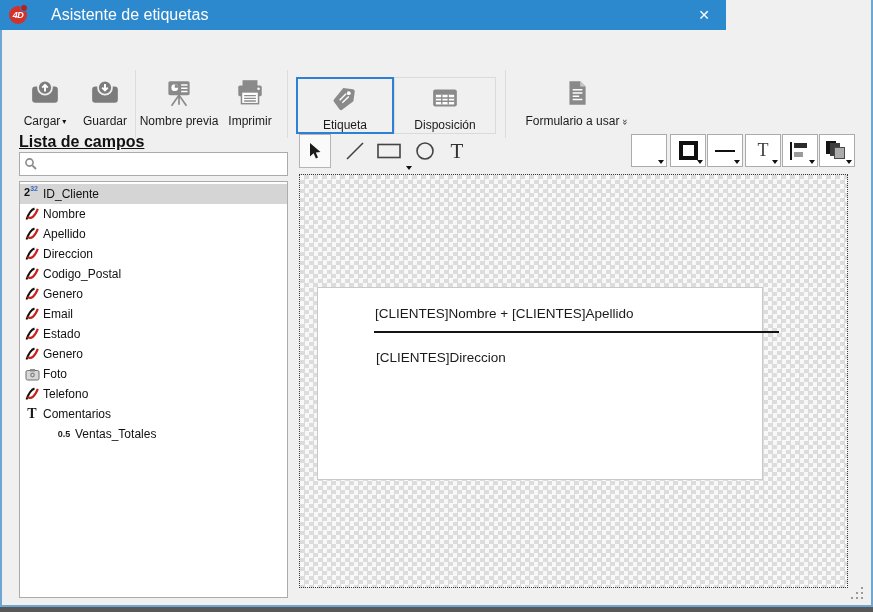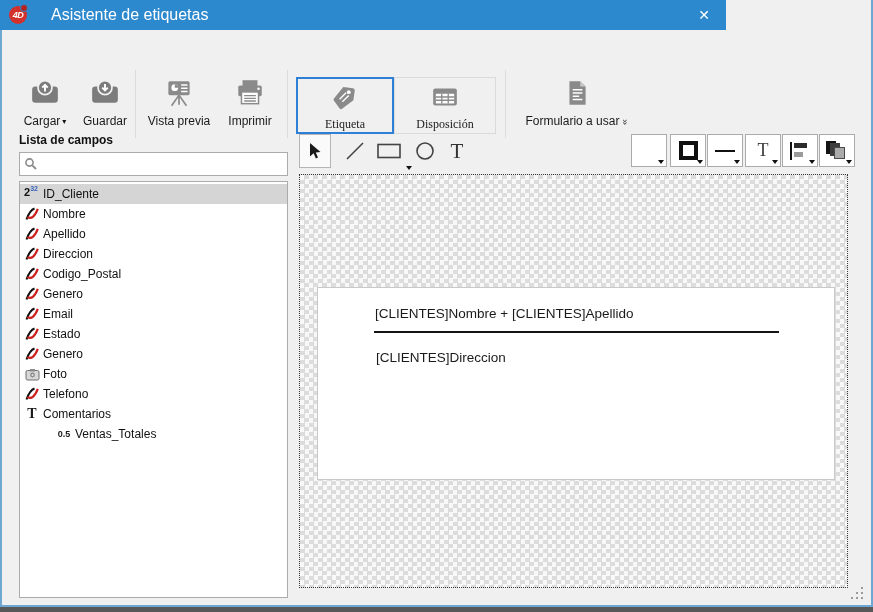--- a/index.html
+++ b/index.html
@@ -21,27 +21,27 @@
   .closebtn { margin-left:auto; width:44px; height:30px; display:flex; align-items:center; justify-content:center;
               font-size:14px; color:#fff; cursor:default; }
   
   .toolbar { position:absolute; left:0; top:30px; width:869px; height:90px; background:#f0f0f0; }
   .tbgroup { position:absolute; top:45px; display:flex; flex-direction:column; align-items:center; }
   .tbicon { height:36px; display:flex; align-items:center; justify-content:center; }
   .tblabel { font-size:12px; color:#1a1a1a; white-space:nowrap; margin-top:3px; display:flex; align-items:flex-end; }
   .caret { font-size:8px; margin-left:2px; color:#111; line-height:12px; }
   .tbsep { position:absolute; top:40px; width:1px; height:68px; background:#dcdcdc; }
   .tabbtn { position:absolute; top:47px; height:57px; display:flex; flex-direction:column;
-            align-items:center; justify-content:center; background:#f0f0f0;font-family:Liberation Serif, serif; }
+            align-items:center; justify-content:center; background:#f0f0f0; }
   .tabbtn.sel { border:2px solid #2e80d6; }
   .tabbtn.plain { border:1px solid #dadada; }
   .tabbtn .tblabel { margin-top:2px; }
   .dblchev { display:inline-block; transform:rotate(90deg) scaleY(0.8); font-size:11px; color:#333; margin-left:3px; }
   
-  .panelhdr { position:absolute; left:17px; top:133px; font-size:12px; font-weight:bold; color:#111; }
+  .panelhdr { position:absolute; left:17px; top:133px; font-size:16px; font-weight:bold; color:#111;text-decoration:underline; }
   .searchbox { position:absolute; left:17px; top:152px; width:269px; height:24px; background:#fff;
                border:1px solid #ababab; display:flex; align-items:center; }
   .searchbox svg { margin-left:4px; flex:0 0 auto; }
   .searchbox input { border:0; outline:0; flex:1; height:20px; font-size:12px; font-family:"Liberation Sans",sans-serif; background:transparent; }
   .fieldlist { position:absolute; left:17px; top:181px; width:269px; height:417px; background:#fff;
                border:1px solid #ababab; padding-top:2px; overflow:hidden; }
   .frow { height:20px; display:flex; align-items:center; padding-left:3px; font-size:12px; color:#111; }
   .frow.sel { background:#d5d5d5; }
   .fic { width:18px; height:16px; display:flex; align-items:center; justify-content:center; flex:0 0 auto; }
   .fic.long { font-size:11px; font-weight:bold; color:#111; align-items:flex-start; justify-content:flex-start; padding-left:1px; }
@@ -67,21 +67,21 @@
   .b5b { position:absolute; left:2px; top:10px; width:9px; height:5px; background:#9a9a9a; }
   .b6wrap { position:relative; width:22px; height:20px; }
   .b6x1 { position:absolute; left:0; top:0; width:10px; height:13px; background:#141414; }
   .b6x2 { position:absolute; left:4px; top:2px; width:10px; height:13px; background:#3d3d3d; }
   .b6x3 { position:absolute; left:8px; top:6px; width:11px; height:12px; background:#ababab; border:1px solid #4a4a4a; }
   
   .canvas { position:absolute; left:297px; top:174px; width:549px; height:414px;
             border:1px dotted #3a3a3a;
             background:conic-gradient(#dcdcdc 0 25%, #f8f8f8 0 50%, #dcdcdc 0 75%, #f8f8f8 0);
             background-size:9px 9px; }
-  .labelbox { position:absolute; left:17px; top:112px; width:518px; height:193px; background:#fff;
+  .labelbox { position:absolute; left:17px; top:112px; width:446px; height:193px; background:#fff;
               border:1px solid #c9c9c9; }
   .lline { position:absolute; font-size:13.5px; color:#1a1a1a; white-space:nowrap; }
   .l1 { left:57px; top:18px; }
   .rule { position:absolute; left:56px; top:43px; width:405px; height:2px; background:#141414; }
   .l2 { left:58px; top:62px; }
   .l3 { left:59px; top:102px; }
   .grip { position:absolute; right:6px; bottom:4px; width:16px; height:14px; }
   .grip i { position:absolute; width:2px; height:2px; background:#9a9a9a; }
   
   svg { display:block; }
@@ -133,21 +133,21 @@
       <div class="tbicon">
         <svg width="34" height="32" viewBox="0 0 32 30">
           <rect x="6" y="4" width="20" height="13" rx="1.5" fill="#8a8a8a"></rect>
           <circle cx="12" cy="10" r="3.2" fill="#fff"></circle>
           <path d="M12 10 L12 6.8 A3.2 3.2 0 0 1 15.2 10 Z" fill="#8a8a8a"></path>
           <path d="M18 7.5 h6 M18 10.5 h6 M18 13.5 h6" stroke="#fff" stroke-width="1.4"></path>
           <path d="M16 17 v9 M16 17 L9 27 M16 17 L23 27" stroke="#8a8a8a" stroke-width="1.6" fill="none"></path>
         </svg>
       </div>
       <div class="tblabel">
-            <span>Vista previa</span>
+            <span>Nombre previa</span>
           </div>
     </div>
 
     <div class="tbgroup" style="left:216px;width:64px;">
       <div class="tbicon">
         <svg width="32" height="30" viewBox="0 0 30 28">
           <rect x="8" y="2" width="14" height="6" fill="#8a8a8a"></rect>
           <rect x="4" y="7" width="22" height="10" rx="1.5" fill="#8a8a8a"></rect>
           <circle cx="23" cy="10" r="1.2" fill="#fff"></circle>
           <rect x="7" y="13" width="16" height="11" fill="#fff" stroke="#8a8a8a" stroke-width="1.4"></rect>

